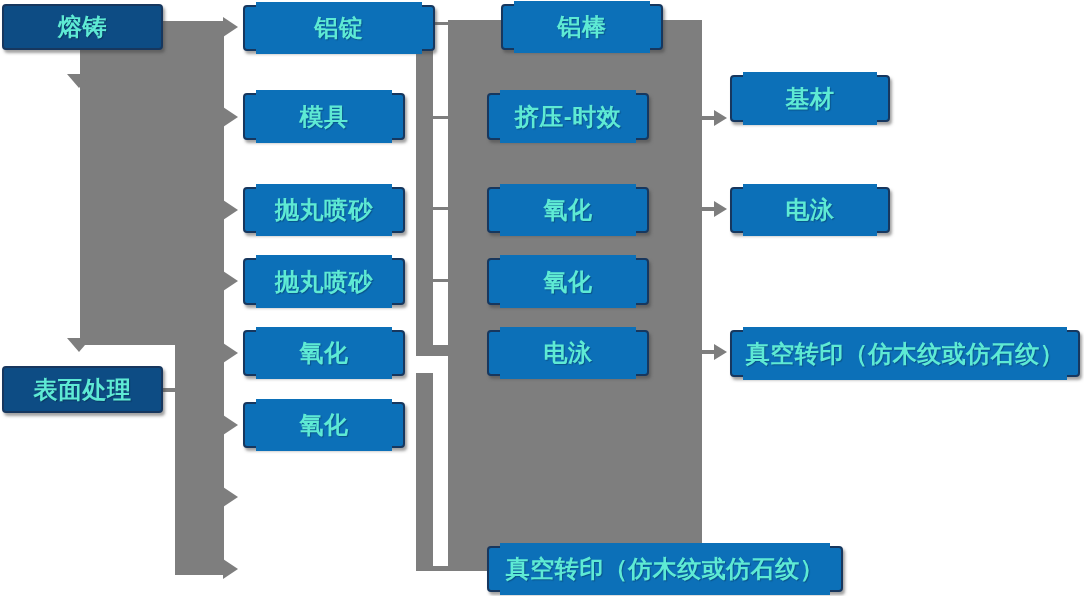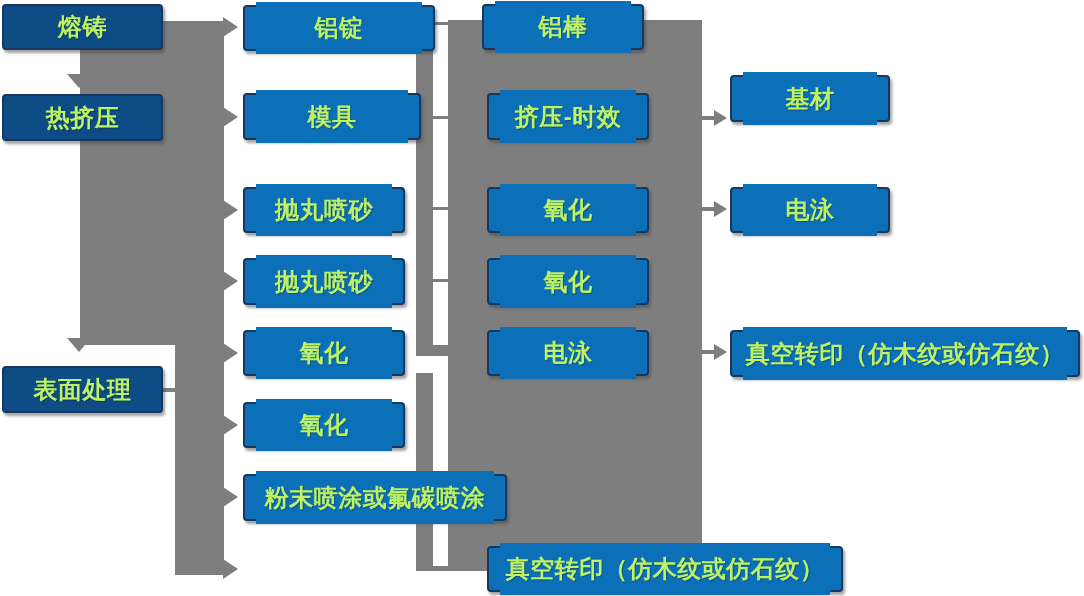--- a/index.html
+++ b/index.html
@@ -13,21 +13,21 @@
   .bar{position:absolute;z-index:1;}
   .arrow{position:absolute;width:0;height:0;z-index:1;}
   .node{
     position:absolute;z-index:2;
     display:flex;align-items:center;justify-content:center;
     border-radius:4px;
     box-sizing:border-box;
     box-shadow:2px 3px 3px rgba(70,70,70,0.5);
   }
   .node .lbl{
-    color:#bef264;
+    color:#5eead4;
     font-size:24px;
     font-weight:700;
     white-space:nowrap;
     letter-spacing:0.5px;
     text-shadow:1px 1px 1px rgba(0,0,0,0.25);
   }
   .node.light::before,.node.light::after{
     content:"";
     position:absolute;left:11px;right:11px;height:5px;
     background-color:inherit;
@@ -65,48 +65,42 @@
     <div class="arrow" style="left: 223px; top: 415px; border-top: 10px solid transparent; border-bottom: 10px solid transparent; border-left: 15px solid rgb(126, 126, 126);"></div>
     <div class="arrow" style="left: 223px; top: 487px; border-top: 10px solid transparent; border-bottom: 10px solid transparent; border-left: 15px solid rgb(126, 126, 126);"></div>
     <div class="arrow" style="left: 223px; top: 559px; border-top: 10px solid transparent; border-bottom: 10px solid transparent; border-left: 15px solid rgb(126, 126, 126);"></div>
     <div class="arrow" style="left: 404px; top: 17px; border-top: 7px solid transparent; border-bottom: 7px solid transparent; border-right: 9px solid rgb(126, 126, 126);"></div>
     <div class="arrow" style="left: 714px; top: 110px; border-top: 8px solid transparent; border-bottom: 8px solid transparent; border-left: 13px solid rgb(126, 126, 126);"></div>
     <div class="arrow" style="left: 714px; top: 201px; border-top: 8px solid transparent; border-bottom: 8px solid transparent; border-left: 13px solid rgb(126, 126, 126);"></div>
     <div class="arrow" style="left: 714px; top: 344px; border-top: 8px solid transparent; border-bottom: 8px solid transparent; border-left: 13px solid rgb(126, 126, 126);"></div>
     <div class="node dark" style="left: 2px; top: 4px; width: 161px; height: 46px; background-color: rgb(13, 76, 132); border: 2.5px solid rgb(23, 55, 94);">
       <span class="lbl">熔铸</span>
     </div>
-    <div class="node dark" style="left: 2px; top: 94px; width: 161px; height: 47px; background-color: rgb(13, 76, 132); border: 2.5px solid rgb(23, 55, 94);">
-      <span class="lbl">热挤压</span>
-    </div>
     <div class="node dark" style="left: 2px; top: 366px; width: 161px; height: 47px; background-color: rgb(13, 76, 132); border: 2.5px solid rgb(23, 55, 94);">
       <span class="lbl">表面处理</span>
     </div>
     <div class="node light" style="left: 243px; top: 5px; width: 192px; height: 46px; background-color: rgb(12, 112, 184); border: 2.5px solid rgb(23, 55, 94);">
       <span class="lbl">铝锭</span>
     </div>
-    <div class="node light" style="left: 243px; top: 93px; width: 178px; height: 47px; background-color: rgb(12, 112, 184); border: 2.5px solid rgb(23, 55, 94); font-family: Liberation Mono, monospace;">
+    <div class="node light" style="left: 243px; top: 93px; width: 162px; height: 47px; background-color: rgb(12, 112, 184); border: 2.5px solid rgb(23, 55, 94); font-family: Liberation Mono, monospace;">
       <span class="lbl">模具</span>
     </div>
     <div class="node light" style="left: 243px; top: 187px; width: 162px; height: 46px; background-color: rgb(12, 112, 184); border: 2.5px solid rgb(23, 55, 94);">
       <span class="lbl">抛丸喷砂</span>
     </div>
     <div class="node light" style="left: 243px; top: 258px; width: 162px; height: 47px; background-color: rgb(12, 112, 184); border: 2.5px solid rgb(23, 55, 94);">
       <span class="lbl">抛丸喷砂</span>
     </div>
     <div class="node light" style="left: 243px; top: 330px; width: 162px; height: 46px; background-color: rgb(12, 112, 184); border: 2.5px solid rgb(23, 55, 94);">
       <span class="lbl">氧化</span>
     </div>
     <div class="node light" style="left: 243px; top: 402px; width: 162px; height: 46px; background-color: rgb(12, 112, 184); border: 2.5px solid rgb(23, 55, 94);">
       <span class="lbl">氧化</span>
     </div>
-    <div class="node light" style="left: 243px; top: 474px; width: 264px; height: 47px; background-color: rgb(12, 112, 184); border: 2.5px solid rgb(23, 55, 94);">
-      <span class="lbl">粉末喷涂或氟碳喷涂</span>
-    </div>
-    <div class="node light" style="left: 482px; top: 4px; width: 162px; height: 46px; background-color: rgb(12, 112, 184); border: 2.5px solid rgb(23, 55, 94);">
+    <div class="node light" style="left: 501px; top: 4px; width: 162px; height: 46px; background-color: rgb(12, 112, 184); border: 2.5px solid rgb(23, 55, 94);">
       <span class="lbl">铝棒</span>
     </div>
     <div class="node light" style="left: 487px; top: 93px; width: 162px; height: 47px; background-color: rgb(12, 112, 184); border: 2.5px solid rgb(23, 55, 94);">
       <span class="lbl">挤压-时效</span>
     </div>
     <div class="node light" style="left: 487px; top: 187px; width: 162px; height: 46px; background-color: rgb(12, 112, 184); border: 2.5px solid rgb(23, 55, 94);">
       <span class="lbl">氧化</span>
     </div>
     <div class="node light" style="left: 487px; top: 258px; width: 162px; height: 47px; background-color: rgb(12, 112, 184); border: 2.5px solid rgb(23, 55, 94);">
       <span class="lbl">氧化</span>

